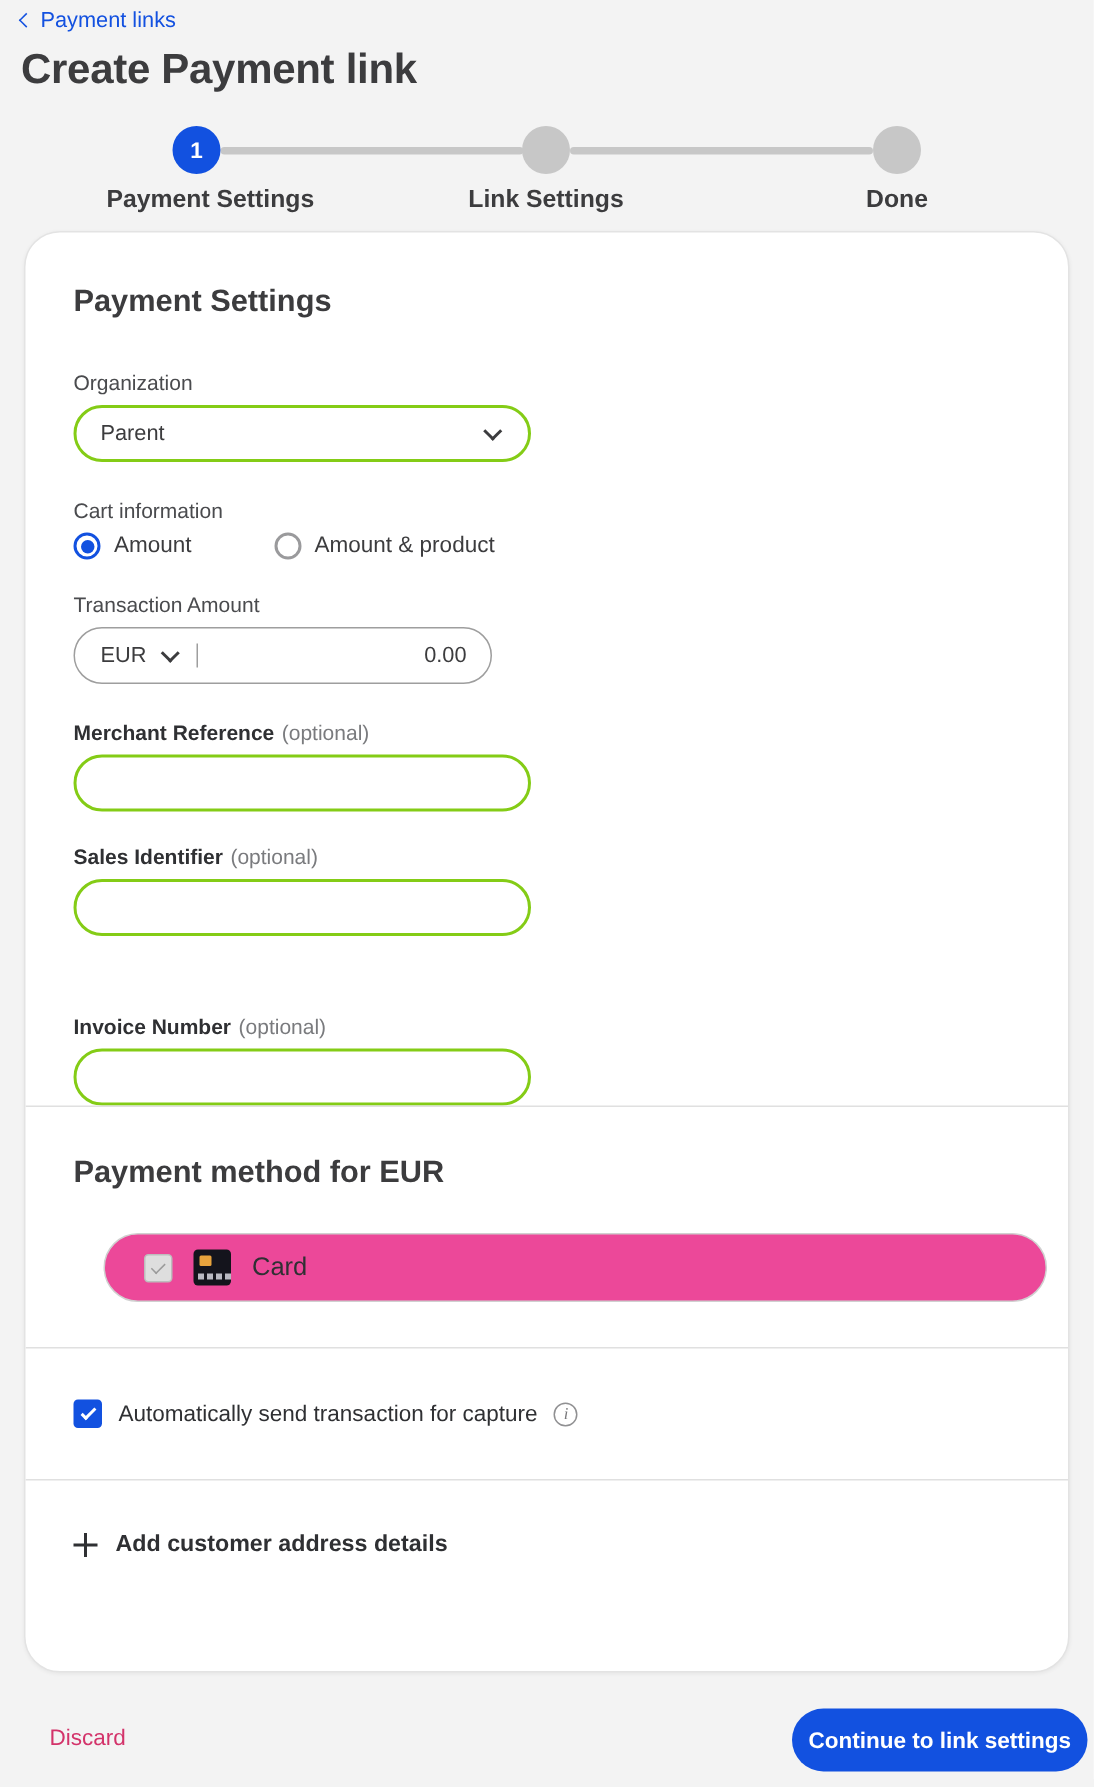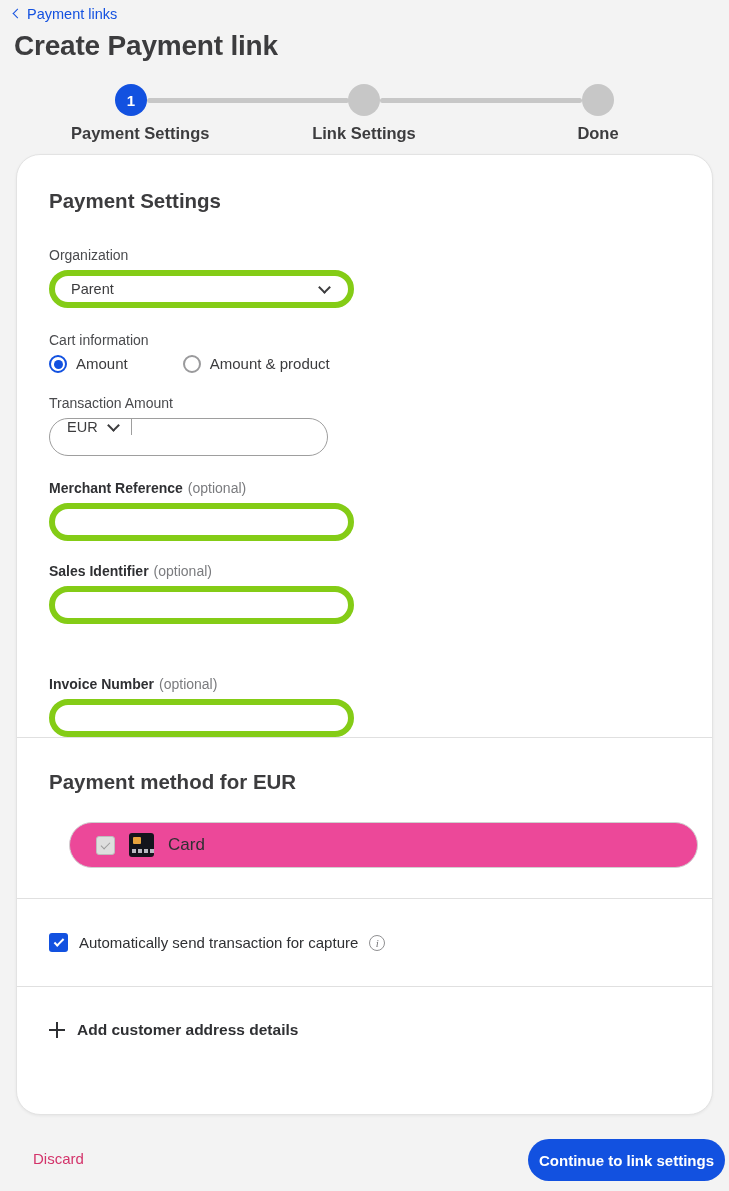--- a/index.html
+++ b/index.html
@@ -105,21 +105,21 @@
   .field-label {
     font-size: 14px;
     color: #4a4b4e;
     margin-bottom: 7px;
   }
   .field-label.bold { font-weight: 700; color: #2f3033; }
   .opt { color: #7a7b7e; font-weight: 400; margin-left: 5px; }
 
   .pill-input {
     width: 305px; height: 38px;
-    border: 6px solid #84cc16;
+    border: 2px solid #84cc16;
     border-radius: 19px;
     background: #fff;
     display: flex; align-items: center;
     padding: 0 16px;
     font-size: 14.5px;
     color: #3c3c3e;
   }
   .pill-input.select { justify-content: space-between; }
   .chev-down {
     width: 9px; height: 9px;
@@ -145,21 +145,21 @@
     border-radius: 50%; background: #1251e0;
   }
   .radio .rl { font-size: 15px; color: #3c3c3e; }
   .radio.second { margin-left: 45px; }
 
   
   .amount-wrap {
     width: 279px; height: 38px;
     border: 1px solid #9e9e9e;
     border-radius: 19px;
-    display: flex; align-items: flex-start;
+    display: flex; align-items: center;
     overflow: hidden;
     background: #fff;
   }
   .cur-part {
     width: 82px;
     display: flex; align-items: center; justify-content: space-between;
     padding: 0 13px 0 17px;
     border-right: 1px solid #9e9e9e;
     font-size: 14.5px; color: #3c3c3e;
   }
@@ -337,20 +337,23 @@
           </label>
         </div>
       </div>
 
       <div style="margin-top:22px;">
         <div class="field-label">Transaction Amount</div>
         <div class="amount-wrap">
           <div class="cur-part">
             <span>EUR</span>
             <span class="chev-down"></span>
+          </div>
+          <div class="amt-part">
+            <span>0.00</span>
           </div>
         </div>
       </div>
 
       <div style="margin-top:24px;">
         <div class="field-label bold">
           <span>Merchant Reference</span><span class="opt">(optional)</span>
         </div>
         <div class="pill-input">
           <span></span>

